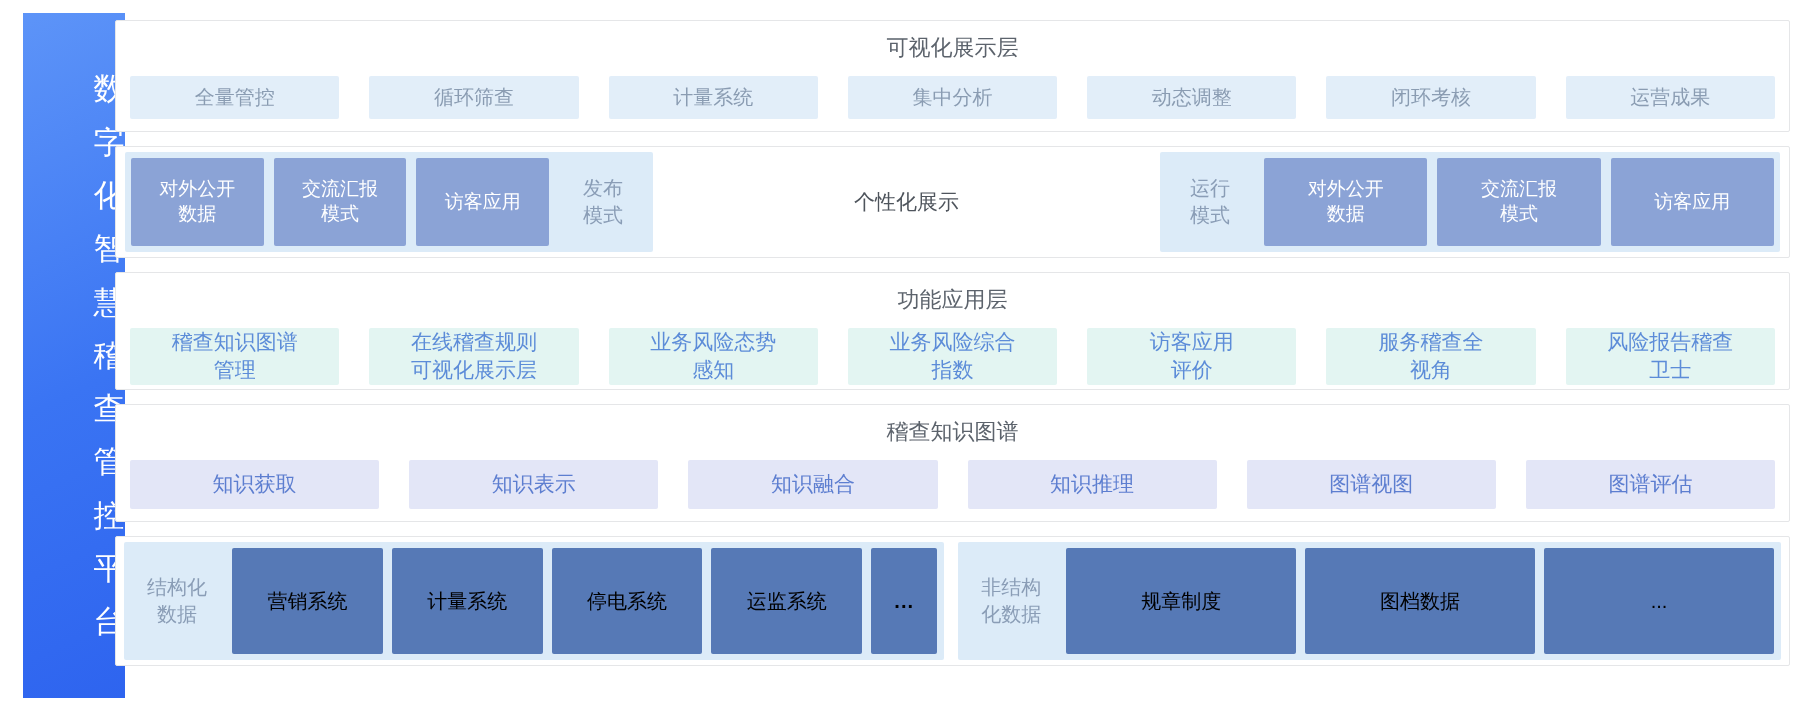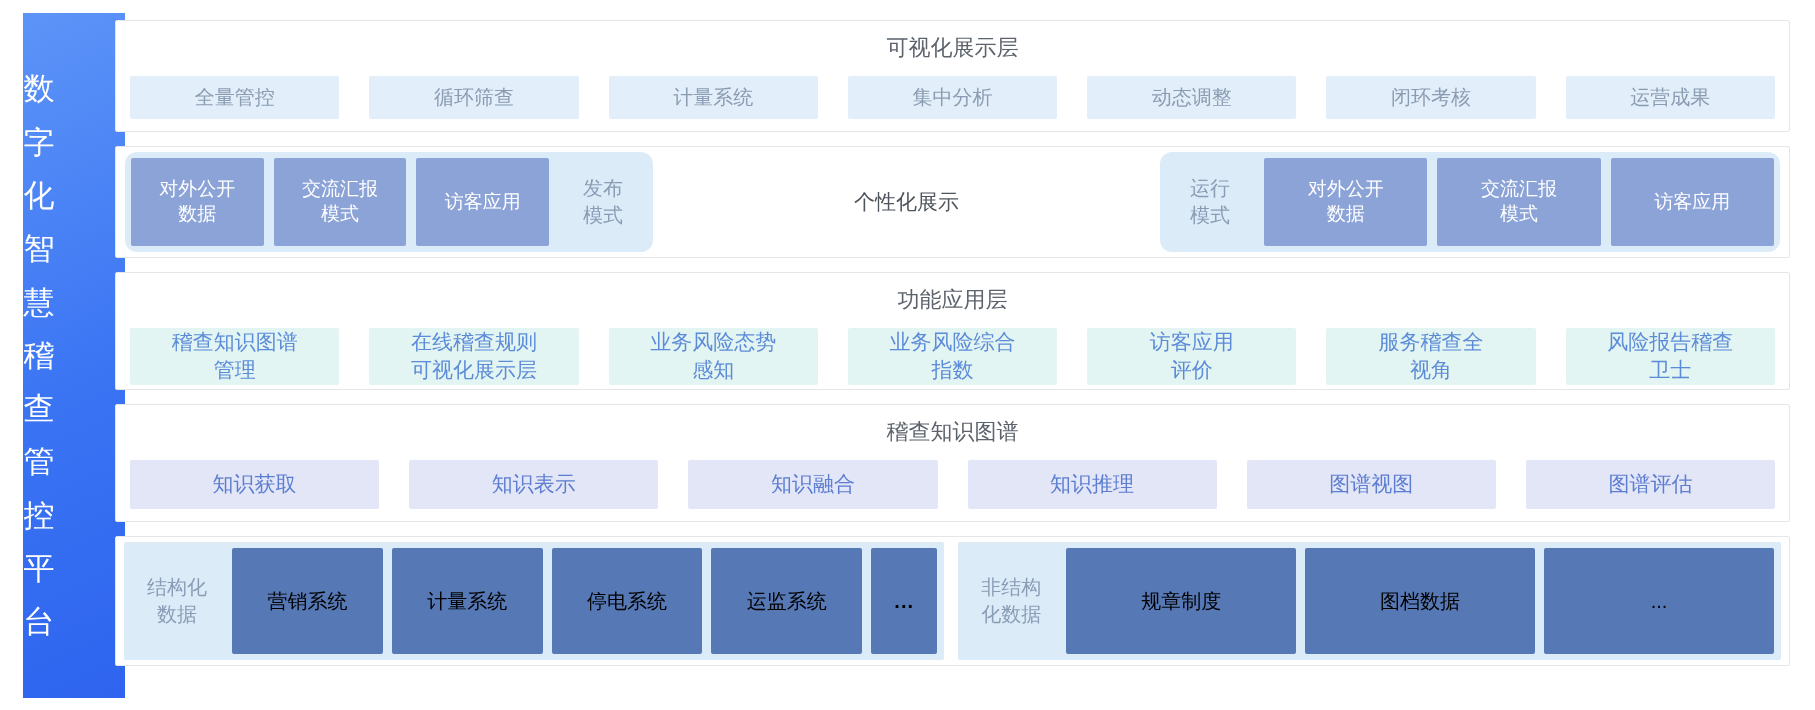--- a/index.html
+++ b/index.html
@@ -7,21 +7,21 @@
     width: 1815px; height: 710px;
     background: #ffffff;
     font-family: "Liberation Sans", "DejaVu Sans", sans-serif;
     overflow: hidden;
   }
   
   .sidebar {
     position: absolute; left: 23px; top: 13px;
     width: 102px; height: 685px;
     background: linear-gradient(155deg, #5d94f8 0%, #3a74f3 55%, #2e64ef 100%);
-    display: flex; align-items: center; justify-content: flex-start;
+    display: flex; align-items: center; justify-content: flex-end;
     color: #ffffff;
   }
   .sidebar-text {
     width: 32px; font-size: 31px; line-height: 1.72;
     text-align: center; word-break: break-all; font-weight: 500;
   }
   
   .main {
     position: absolute; left: 115px; top: 20px; width: 1675px;
     display: flex; flex-direction: column; gap: 14px;
@@ -49,21 +49,21 @@
   .row-func { height: 118px; }
   .row-func .chip { background: #e3f5f2; color: #5c8cd8; font-size: 21px; }
   .row-kg { height: 118px; }
   .row-kg .chip { background: #e3e6f7; color: #5d7ed0; font-size: 21px; }
   
   .row-modes {
     height: 112px; display: flex; align-items: stretch;
     padding: 5px 9px; gap: 10px;
   }
   .mode-panel {
-    background: #dcebf8; border-radius: 12px;
+    background: #dcebf8; border-radius: 2px;
     display: flex; align-items: center; padding: 6px; gap: 10px;
   }
   .panel-publish { flex: 0 0 528px; }
   .panel-run { flex: 0 0 620px; }
   .dark-box {
     flex: 1; align-self: stretch;
     background: #8ba3d6; border-radius: 2px;
     display: flex; flex-direction: column;
     align-items: center; justify-content: center;
     color: #ffffff; font-size: 19px; line-height: 1.3; text-align: center;

